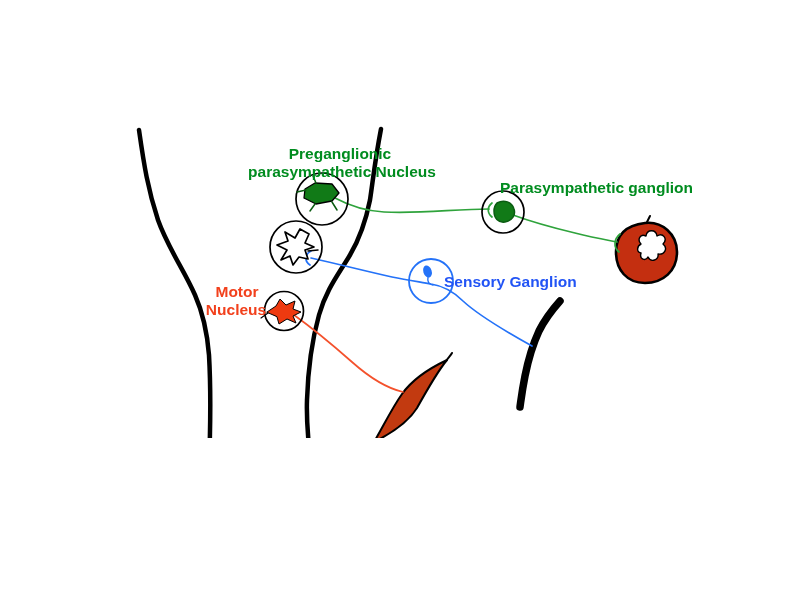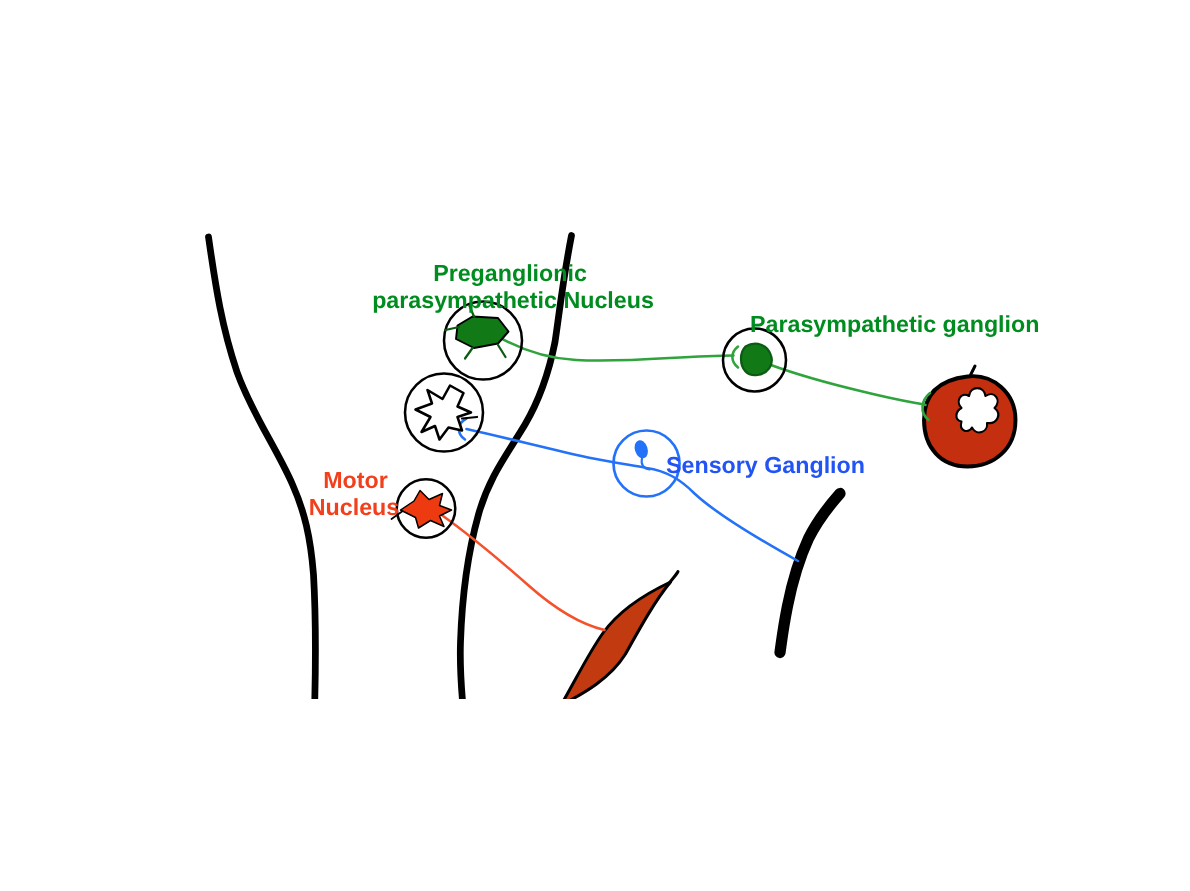--- a/index.html
+++ b/index.html
@@ -2,21 +2,20 @@
 <html><head>
 <meta charset="utf-8">
 <style>
   html,body { margin:0; padding:0; background:#ffffff; }
   .stage {
     position:relative;
     width:793px; height:438px;
     background:#ffffff;
     overflow:hidden;
     font-family:"Liberation Sans", sans-serif;
-    margin-top:28px;
   }
   svg { position:absolute; inset:0; }
   svg path, svg circle, svg ellipse { stroke-linecap:round; stroke-linejoin:round; }
   .lbl { font-family:"Liberation Sans", sans-serif; font-weight:bold; font-size:15.5px; }
 </style>
 </head>
 <body>
 
 <div class="stage">
 <svg width="793" height="594" viewBox="0 0 793 594">

